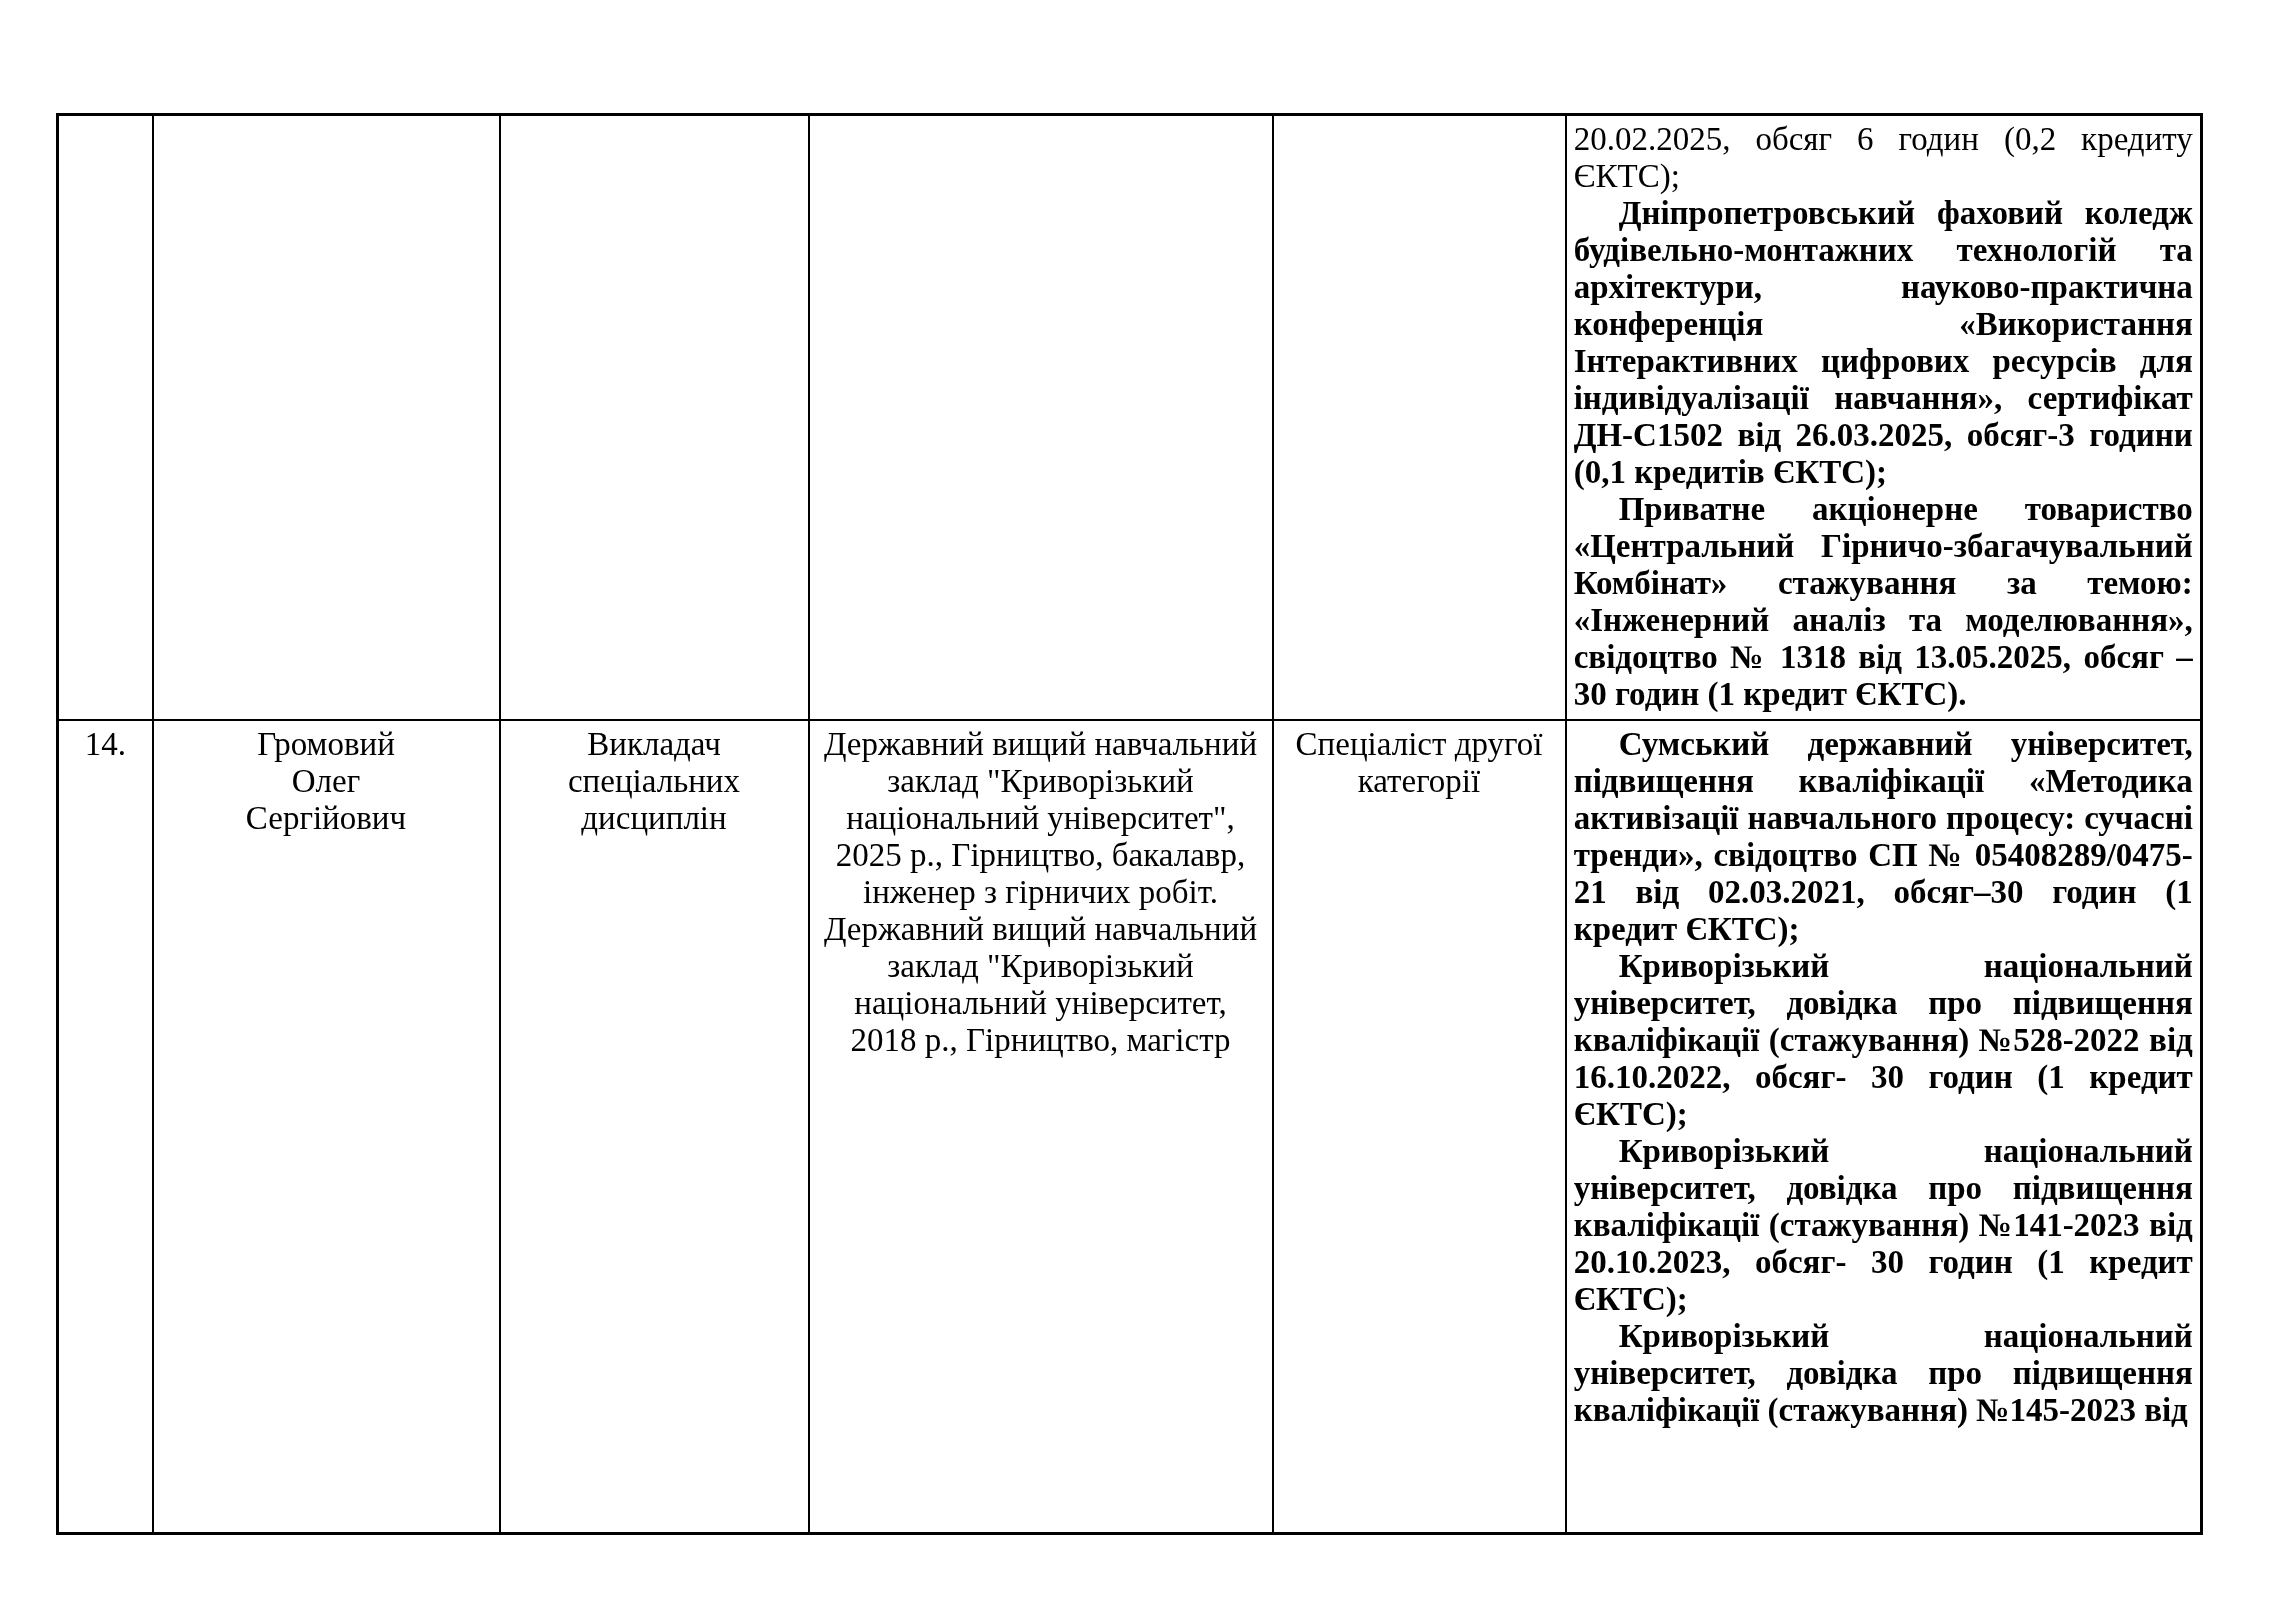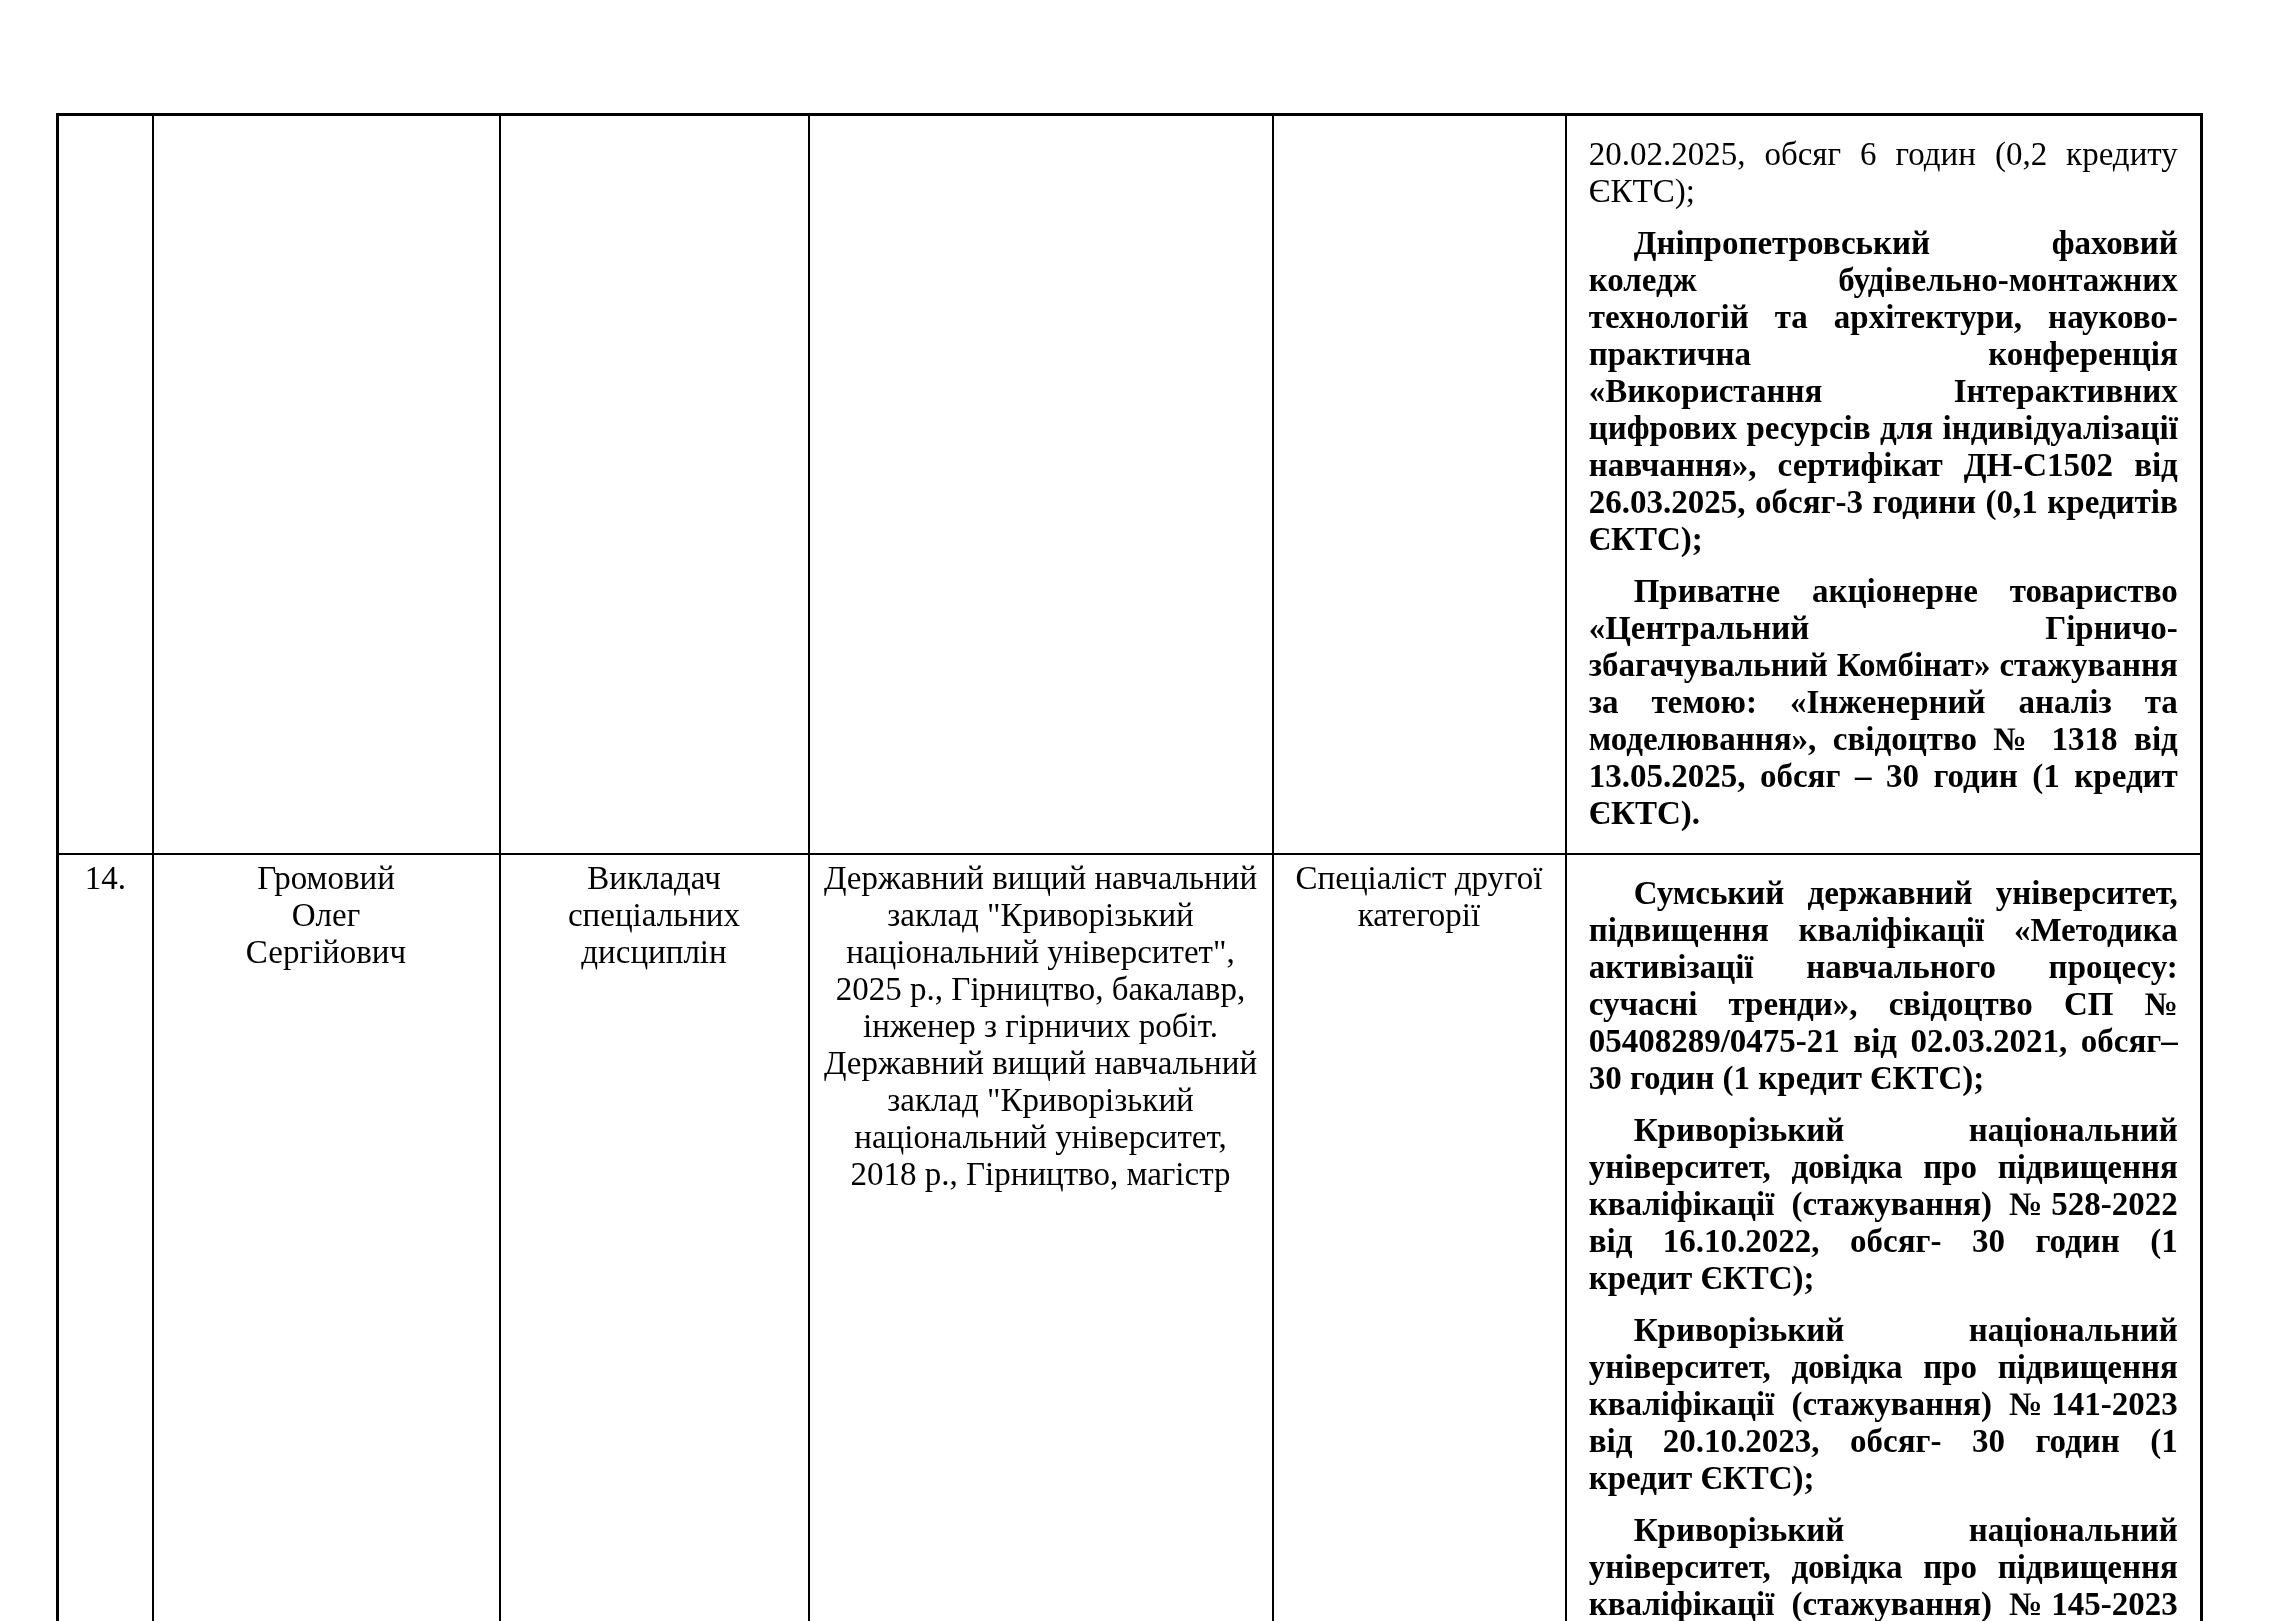--- a/index.html
+++ b/index.html
@@ -27,28 +27,28 @@
     font-size: 33px;
     line-height: 37px;
   }
   .doc-table td {
     border: 2.7px solid #000000;
     vertical-align: top;
     padding: 5.4px 7.2px;
     overflow: hidden;
   }
   .doc-table tr.row-cont { height: 603px; }
-  .doc-table tr.row-main { height: 717px; }
+  .doc-table tr.row-main { height: 814px; }
 
   td.center-cell {
     text-align: center;
     white-space: pre-line;
   }
   td.qual-cell p {
-    margin: 15px;
+    margin: 0;
     text-align: justify;
   }
   td.qual-cell p.indent {
     text-indent: 45px;
     font-weight: bold;
   }
 </style>
 </head>
 <body>
 

